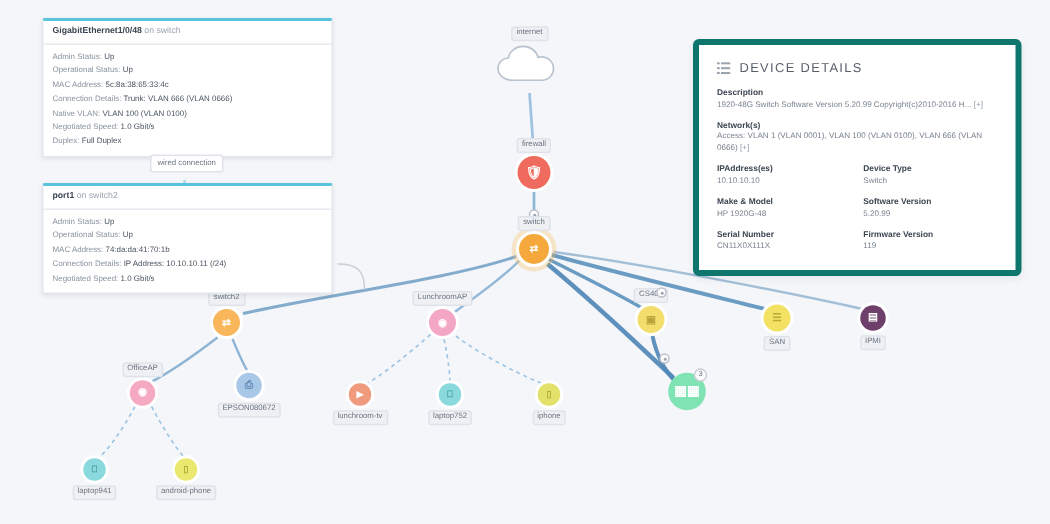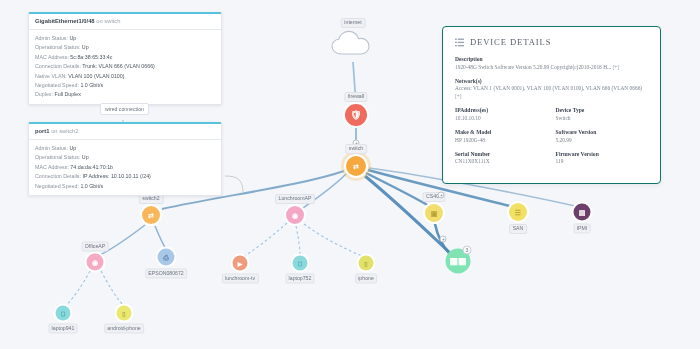--- a/index.html
+++ b/index.html
@@ -99,27 +99,26 @@
     font-size:5.2px;
     padding:2px 4px;
     color:#6b7480;
     white-space:nowrap;
     z-index:6;
   }
 
   
   #details {
     position:absolute;
-    left:442px; top:26px; width:219px; height:158px;
+    left:462px; top:26px; width:219px; height:158px;
     background:#ffffff;
-    border:1px solid #0f766e;
+    border:4px solid #0f766e;
     border-radius:4px;
     box-shadow:0 2px 5px rgba(40,50,70,.07);
     padding:10px 12px;
-    font-family:Liberation Serif, serif;
   }
   .dd-head {
     display:flex; align-items:center; gap:6px;
     margin-bottom:9px;
   }
   .dd-title {
     font-size:8.6px; letter-spacing:.9px; color:#5a6personally;
     color:#59616d;
   }
   .dd-block { margin-bottom:7px; }

